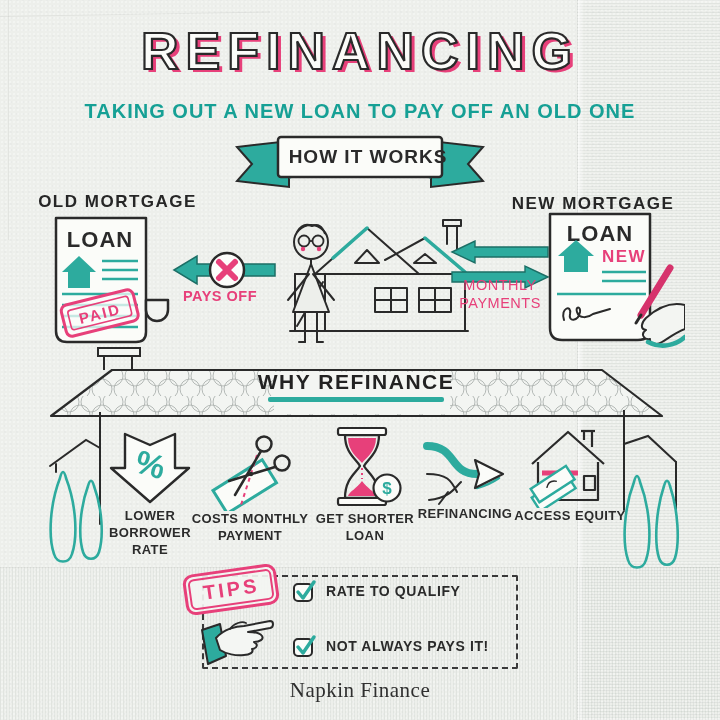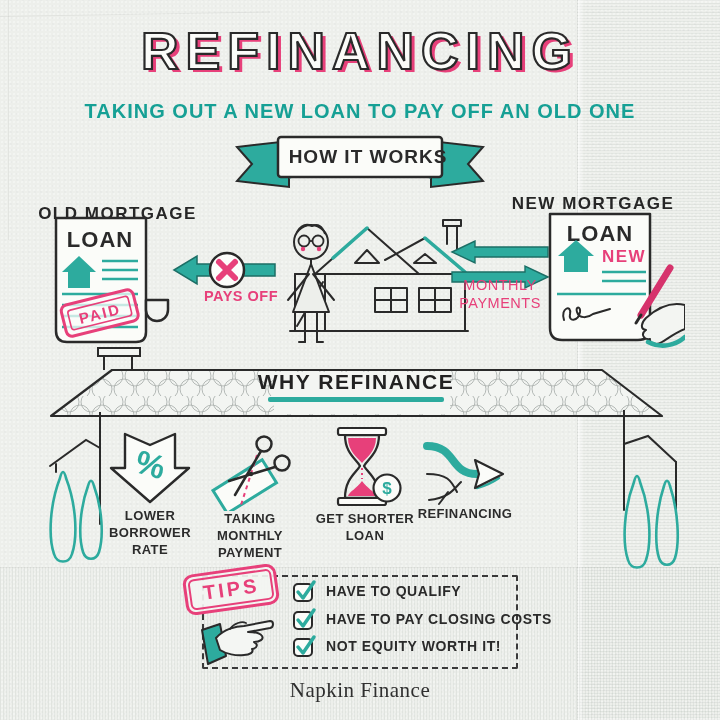--- a/index.html
+++ b/index.html
@@ -29,26 +29,26 @@
 
   
   .title-svg{left:80px;top:20px;}
   .subtitle{left:0;top:92px;width:720px;font-size:20px;font-weight:800;letter-spacing:1px;color:#16a095;margin-top:8px;}
   .banner{left:235px;top:131px;width:250px;height:58px;}
   .banner-label{position:absolute;left:50%;top:26px;transform:translate(-50%,-50%);
     font-size:19px;font-weight:800;letter-spacing:1px;color:#2a2a2a;white-space:nowrap;margin-left:8px;}
 
   
   .col-label{font-size:17px;font-weight:800;letter-spacing:1.5px;color:#262626;}
-  .lbl-old{left:25px;top:204px;width:185px;}
+  .lbl-old{left:25px;top:192px;width:185px;}
   .lbl-borrower{left:268px;top:192px;width:185px;}
   .lbl-new{left:498px;top:194px;width:190px;}
   .old-doc{left:42px;top:214px;}
   .paysoff-arrow{left:170px;top:244px;}
-  .paysoff-label{left:185px;top:288px;width:112px;font-size:14.5px;font-weight:800;letter-spacing:0.5px;color:#e7407a;}
+  .paysoff-label{left:164px;top:288px;width:112px;font-size:14.5px;font-weight:800;letter-spacing:0.5px;color:#e7407a;}
   .borrower-art{left:255px;top:210px;}
   .monthly-arrows{left:450px;top:240px;}
   .monthly-label{left:446px;top:276px;width:108px;font-size:14.5px;font-weight:400;letter-spacing:0.5px;color:#e7407a;line-height:1.25;}
   .new-doc{left:520px;top:210px;}
 
   
   .roof{left:36px;top:344px;}
   .roof-title{left:0;top:370px;width:712px;}
   .roof-title .txt{font-size:21px;font-weight:800;letter-spacing:1.5px;color:#222;}
   .roof-title .bar{width:176px;height:5px;background:#2dab9e;margin:3px auto 0;border-radius:2px;}
@@ -268,21 +268,21 @@
         </g>
         <line x1="52" y1="24" x2="36" y2="74" stroke="#e7407a" stroke-width="2" stroke-dasharray="4 4"></line>
         <g fill="none" stroke="#2a2a2a" stroke-width="2.5" stroke-linecap="round">
           <circle cx="59" cy="13" r="7.5"></circle>
           <circle cx="77" cy="32" r="7.5"></circle>
           <line x1="56" y1="20" x2="30" y2="64"></line>
           <line x1="70" y1="36" x2="24" y2="50"></line>
         </g>
         <circle cx="46" cy="43" r="2.2" fill="#2a2a2a"></circle>
       </svg>
-      <div class="cap"><span>TAKING MONTHLY</span><br>
+      <div class="cap"><span>COSTS MONTHLY</span><br>
         <span>PAYMENT</span></div>
     </div>
 
     <div class="abs benefit b3">
       <svg width="85" height="85" viewBox="0 0 85 85">
         <path d="M25 12 H53 C53 25 44 31 39 37 C34 31 25 25 25 12 Z" fill="#e7407a"></path>
         <path d="M39 55 C44 62 52 66 53 70 H25 C26 66 34 62 39 55 Z" fill="#e7407a"></path>
         <line x1="39" y1="42" x2="39" y2="53" stroke="#e7407a" stroke-width="2" stroke-dasharray="2 3"></line>
         <path d="M22 9 H56 C56 27 45 33 41 40 C45 47 56 53 56 72 H22 C22 53 33 47 37 40 C33 33 22 27 22 9 Z" fill="none" stroke="#2a2a2a" stroke-width="2.3" stroke-linejoin="round"></path>
         <rect x="15" y="2" width="48" height="7" rx="2" fill="#fbfcf9" stroke="#2a2a2a" stroke-width="2.2"></rect>
@@ -302,48 +302,60 @@
           <path d="M4 38 C24 38 28 44 34 56"></path>
           <path d="M6 64 C26 62 30 54 38 46"></path>
           <path d="M16 68 C20 63 22 60 25 56"></path>
         </g>
         <polygon points="52,24 80,38 52,52 56,38" fill="#fbfcf9" stroke="#2a2a2a" stroke-width="2.2" stroke-linejoin="round"></polygon>
       </svg>
       <div class="cap"><span>REFINANCING</span><br>
         <span></span></div>
     </div>
 
+    <div class="abs benefit b5">
+      <svg width="88" height="82" viewBox="0 0 88 82">
+        <g fill="none" stroke="#2a2a2a" stroke-width="2.2" stroke-linejoin="round">
+          <path d="M58 14 V5 H66 V21"></path>
+          <line x1="55" y1="5" x2="69" y2="5"></line>
+          <path d="M6 38 L42 6 L78 38"></path>
+          <path d="M12 36 V74 H72 V36"></path>
+          <rect x="58" y="50" width="11" height="14"></rect>
+        </g>
+        <line x1="16" y1="47" x2="52" y2="47" stroke="#e7407a" stroke-width="5"></line>
+        <g transform="rotate(-33 28 62)">
+          <rect x="4" y="58" width="42" height="16" fill="#fbfcf9" stroke="#2dab9e" stroke-width="2.4"></rect>
+          <rect x="8" y="50" width="42" height="16" fill="#fbfcf9" stroke="#2dab9e" stroke-width="2.4"></rect>
+          <path d="M22 58 Q28 52 34 58" fill="none" stroke="#2a2a2a" stroke-width="1.5"></path>
+        </g>
+      </svg>
+      <div class="cap"><span>ACCESS EQUITY</span><br>
+        <span></span></div>
+    </div>
 
     <div class="abs tips-box"></div>
     <div class="abs tips-stamp">
       <div class="inner">TIPS</div>
     </div>
     <svg class="abs hand" width="82" height="68" viewBox="0 0 82 68">
       <polygon points="8,28 26,22 32,54 14,62" fill="#2dab9e" stroke="#2a2a2a" stroke-width="2" stroke-linejoin="round"></polygon>
       <path d="M22 36 C30 27 42 24 50 24 L76 19 C80 19 80 25 76 26 L54 30 C60 30 66 31 68 34 C70 37 66 40 60 40 C64 42 64 46 58 47 C60 50 56 53 50 53 C42 54 32 52 26 48 Z" fill="#f4f6f3" stroke="#2a2a2a" stroke-width="2" stroke-linejoin="round"></path>
       <path d="M36 27 C40 21 48 19 52 21" fill="none" stroke="#2a2a2a" stroke-width="1.8" stroke-linecap="round"></path>
     </svg>
     <div class="abs tip-row tr1">
       <svg width="25" height="24" viewBox="0 0 25 24">
         <rect x="2" y="5" width="18" height="17" rx="4" fill="#fbfcf9" stroke="#2a2a2a" stroke-width="2"></rect>
         <path d="M6 13 L11 19 L22 3" fill="none" stroke="#2dab9e" stroke-width="3.5" stroke-linecap="round" stroke-linejoin="round"></path>
       </svg>
-      <span class="lab">HAVE TO QUALIFY</span>
-    </div>
-    <div class="abs tip-row tr2">
-      <svg width="25" height="24" viewBox="0 0 25 24">
-        <rect x="2" y="5" width="18" height="17" rx="4" fill="#fbfcf9" stroke="#2a2a2a" stroke-width="2"></rect>
-        <path d="M6 13 L11 19 L22 3" fill="none" stroke="#2dab9e" stroke-width="3.5" stroke-linecap="round" stroke-linejoin="round"></path>
-      </svg>
-      <span class="lab">HAVE TO PAY CLOSING COSTS</span>
+      <span class="lab">RATE TO QUALIFY</span>
     </div>
     <div class="abs tip-row tr3">
       <svg width="25" height="24" viewBox="0 0 25 24">
         <rect x="2" y="5" width="18" height="17" rx="4" fill="#fbfcf9" stroke="#2a2a2a" stroke-width="2"></rect>
         <path d="M6 13 L11 19 L22 3" fill="none" stroke="#2dab9e" stroke-width="3.5" stroke-linecap="round" stroke-linejoin="round"></path>
       </svg>
-      <span class="lab">NOT EQUITY WORTH IT!</span>
+      <span class="lab">NOT ALWAYS PAYS IT!</span>
     </div>
 
     <div class="abs footer center">Napkin Finance</div>
 
   </div>
 </div>
 
 </body></html>

